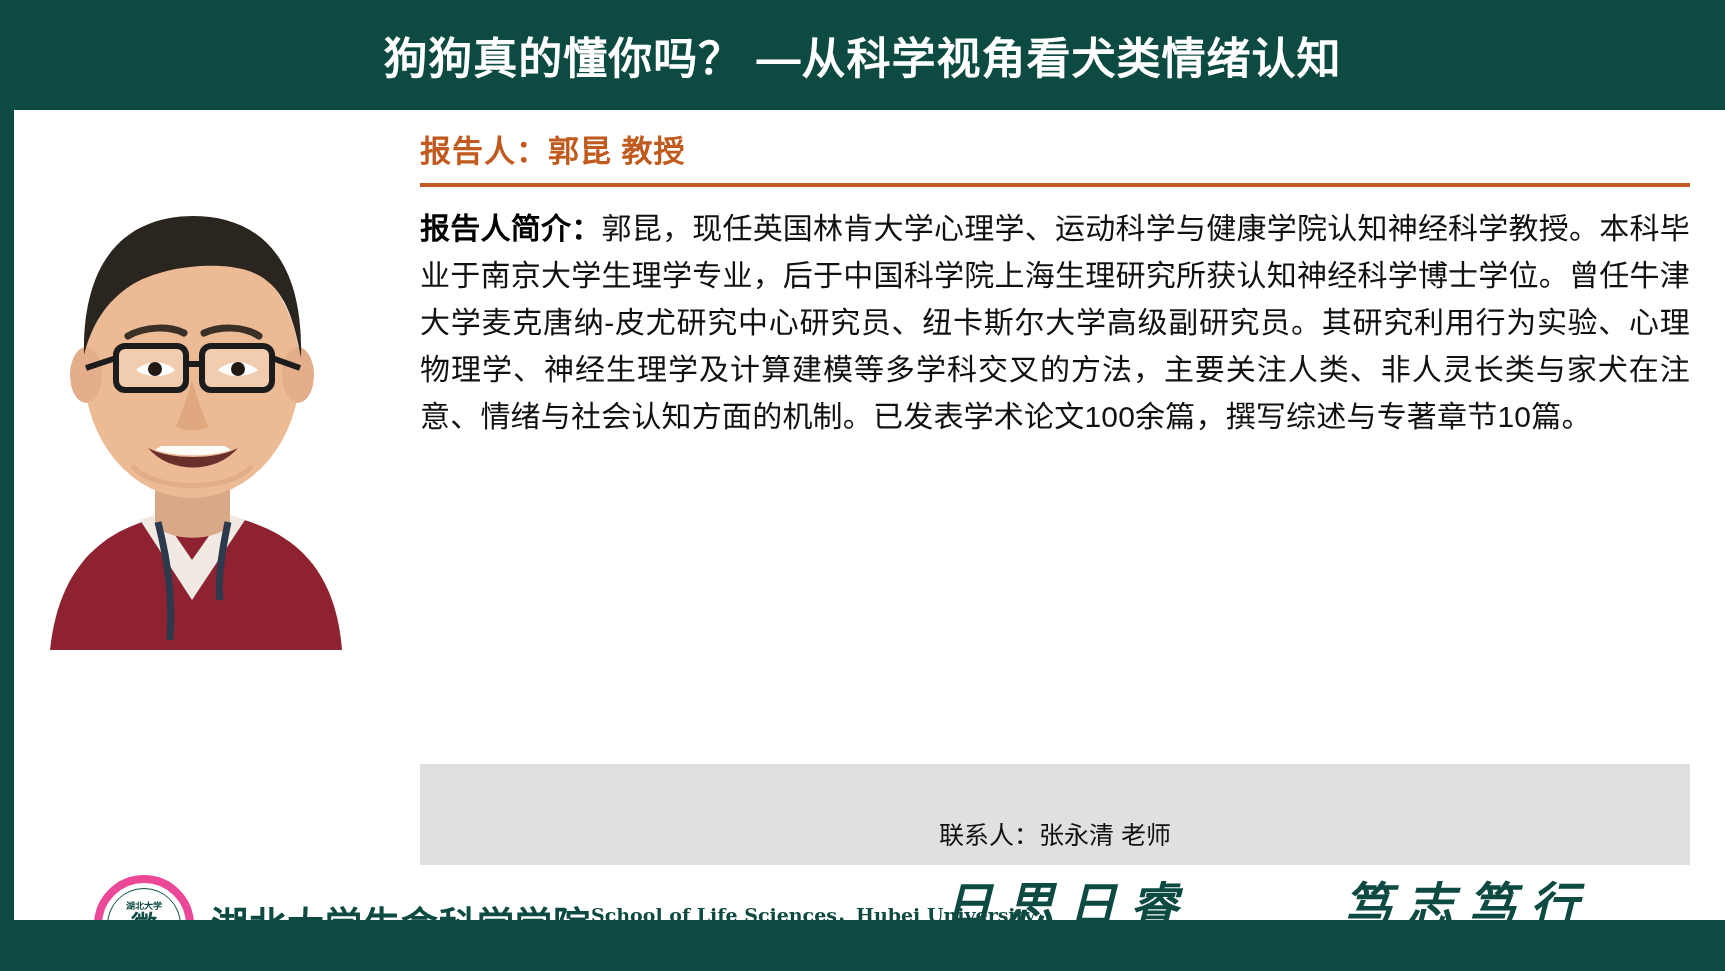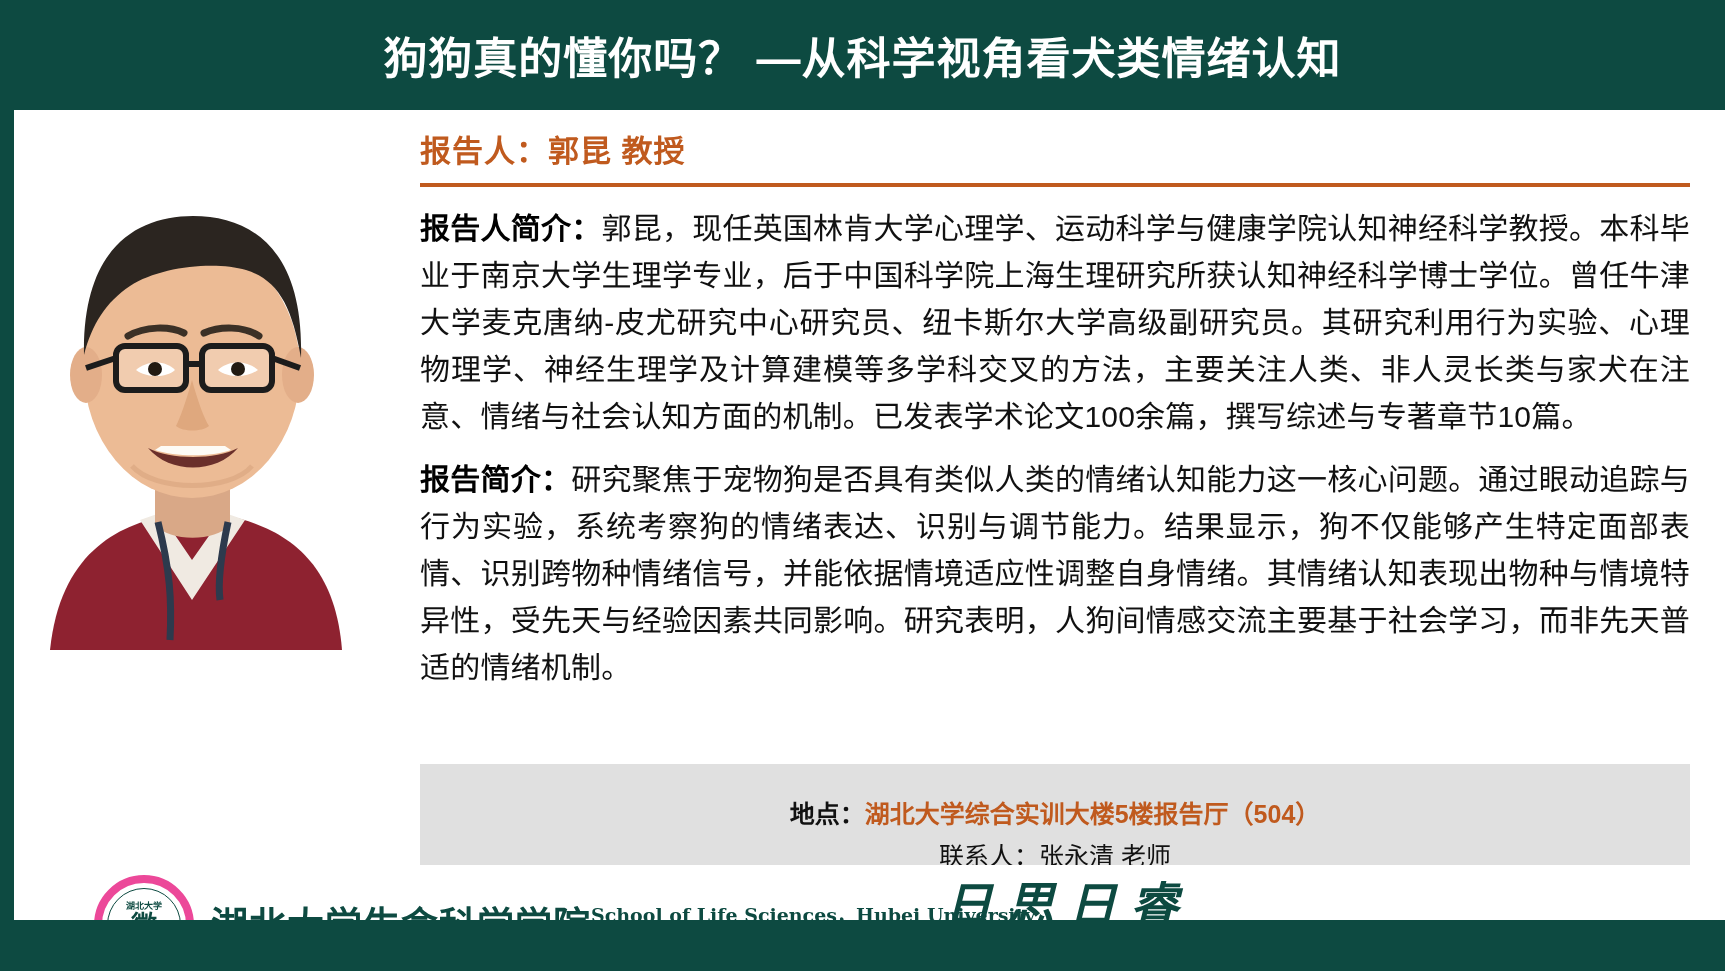--- a/index.html
+++ b/index.html
@@ -303,46 +303,41 @@
   </div>
 
   <div class="content">
     <div class="speaker-line">报告人：郭昆  教授</div>
     <div class="speaker-rule"></div>
 
     <div class="para">
       <b>报告人简介：</b><span>郭昆，现任英国林肯大学心理学、运动科学与健康学院认知神经科学教授。本科毕业于南京大学生理学专业，后于中国科学院上海生理研究所获认知神经科学博士学位。曾任牛津大学麦克唐纳-皮尤研究中心研究员、纽卡斯尔大学高级副研究员。其研究利用行为实验、心理物理学、神经生理学及计算建模等多学科交叉的方法，主要关注人类、非人灵长类与家犬在注意、情绪与社会认知方面的机制。已发表学术论文100余篇，撰写综述与专著章节10篇。</span>
     </div>
 
-    <div class="para">
-      <b>报告简介：</b><span>研究聚焦于宠物狗是否具有类似人类的情绪认知能力这一核心问题。通过眼动追踪与行为实验，系统考察狗的情绪表达、识别与调节能力。结果显示，狗不仅能够产生特定面部表情、识别跨物种情绪信号，并能依据情境适应性调整自身情绪。其情绪认知表现出物种与情境特异性，受先天与经验因素共同影响。研究表明，人狗间情感交流主要基于社会学习，而非先天普适的情绪机制。</span>
-    </div>
   </div>
 
   <div class="info-box">
-    <div class="info-row">
-      <span class="label">地点：</span><span class="value-accent">湖北大学综合实训大楼5楼报告厅（504）</span>
-    </div>
     <div class="info-row contact">
       <span class="label">联系人：</span><span>张永清 老师</span>
     </div>
   </div>
 
   <div class="footer-area">
     <div class="logo-group">
       <div class="seal">
         <div class="seal-inner">
           <span>湖北大学</span>
           <span class="seal-mark">徽</span>
           <span class="seal-year">1931</span>
         </div>
       </div>
       <div class="univ-text">
         <div class="univ-cn">湖北大学生命科学学院</div>
         <div class="univ-en">School of Life Sciences，Hubei University</div>
       </div>
     </div>
     <div class="slogan slogan-1">日思日睿</div>
+    <div class="slogan slogan-2">笃志笃行</div>
   </div>
 
   <div class="footer"></div>
 
 </div>
 
 </body></html>

